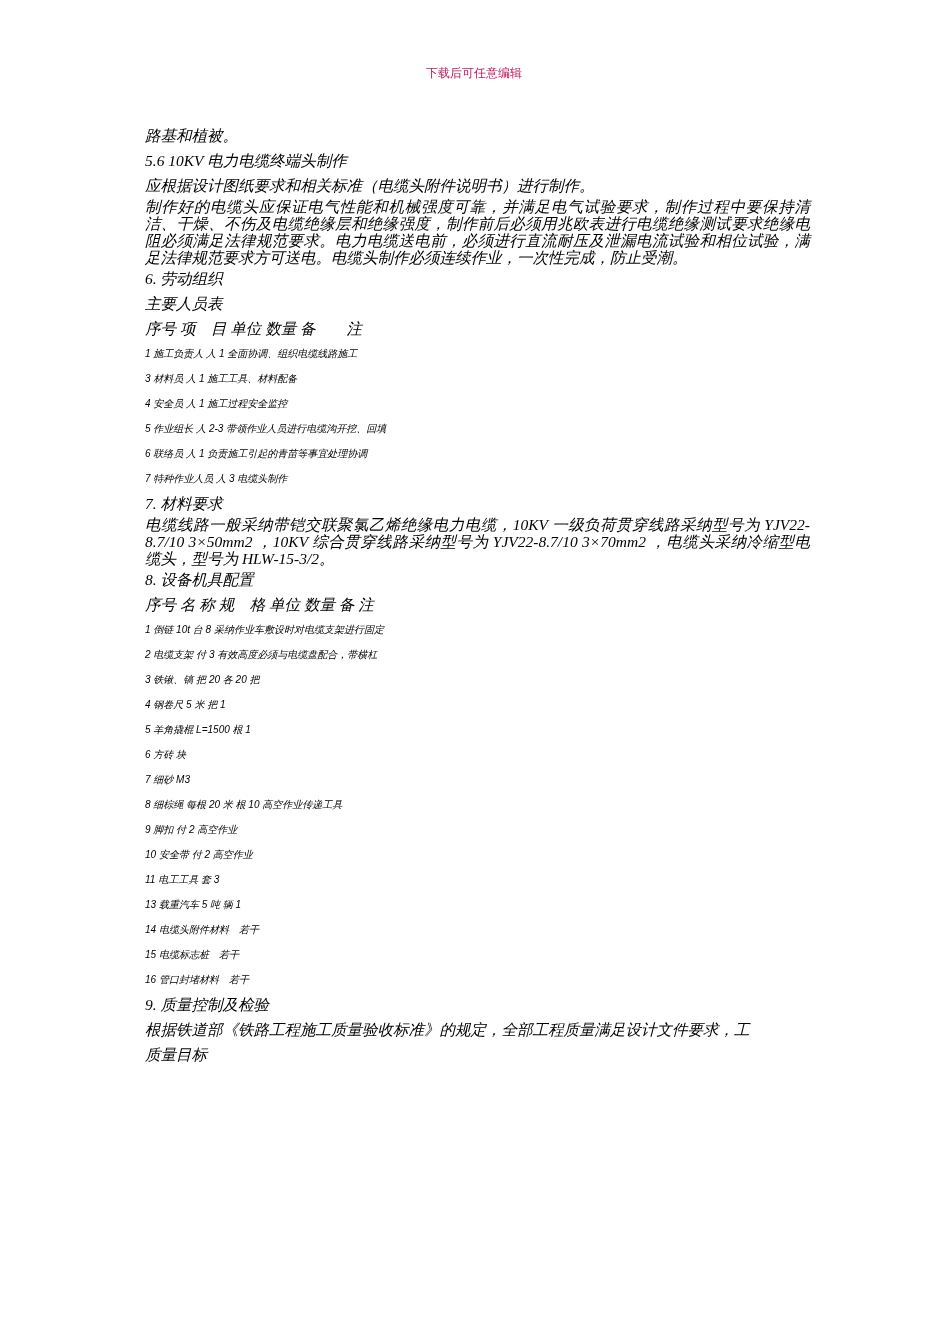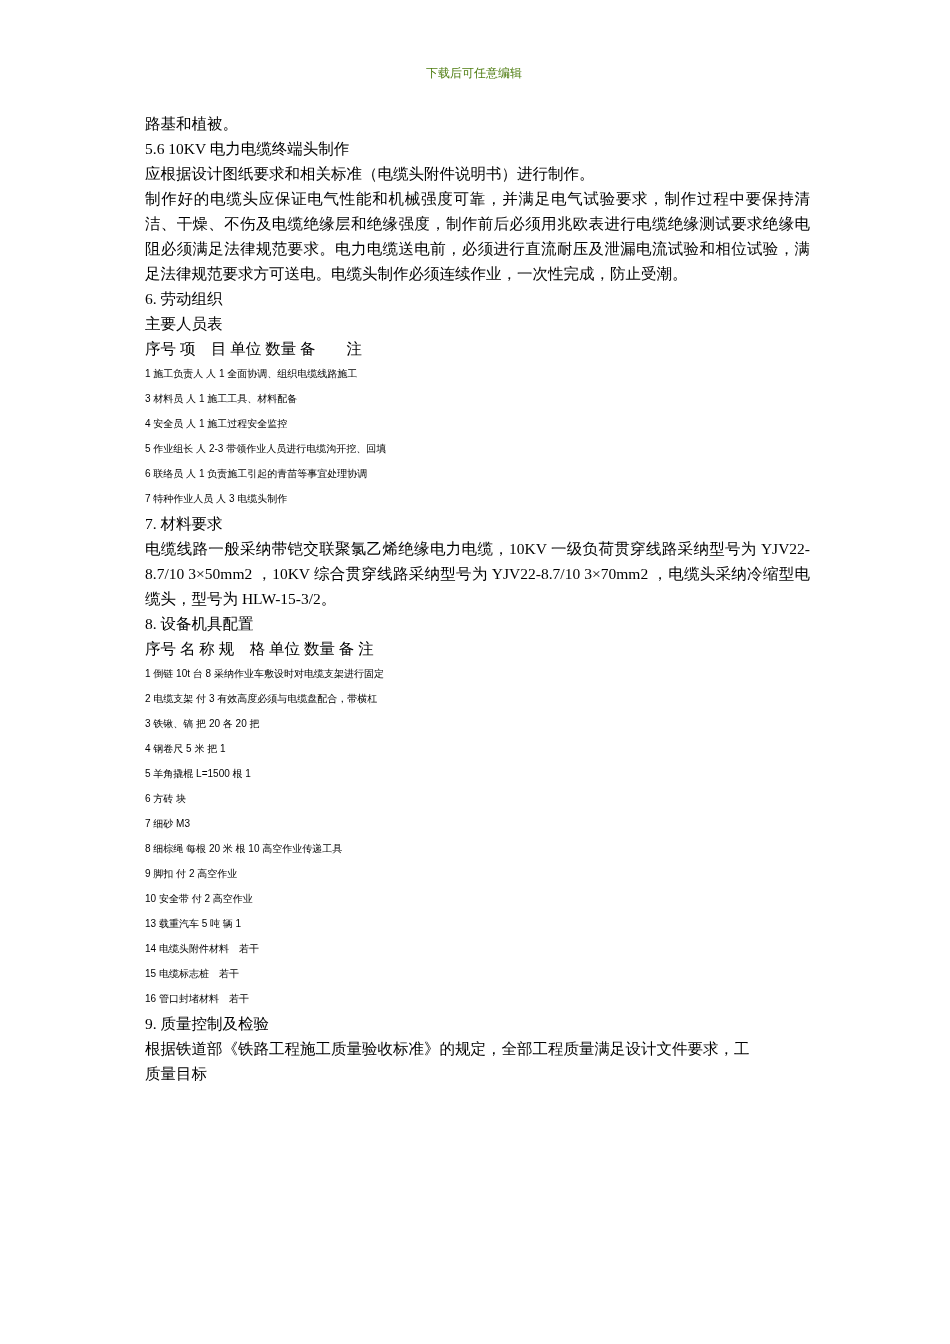--- a/index.html
+++ b/index.html
@@ -1,22 +1,22 @@
 <!DOCTYPE html>
 <html><head>
 <meta charset="utf-8">
 <style>
   html, body { margin: 0; padding: 0; background: #ffffff; }
   body { width: 950px; height: 1344px; position: relative; overflow: hidden;
          font-family: "Liberation Serif", "DejaVu Serif", serif; color: #000; }
   .page-header { position: absolute; top: 65px; left: 0; width: 948px; text-align: center;
-                 font-size: 12px; color: #4d7c0f; }
-  .content { position: absolute; top: 111px; left: 145px; width: 665px; }
+                 font-size: 12px; color: #be185d; }
+  .content { position: absolute; top: 123px; left: 145px; width: 665px; font-style: italic; }
   .line { font-size: 15.5px; line-height: 25px; height: 25px; white-space: nowrap; }
-  .para { font-size: 15.5px; line-height: 25px; text-align: justify; text-align-last: left; }
+  .para { font-size: 15.5px; line-height: 17px; text-align: justify; text-align-last: left; }
   .sans { font-family: "Liberation Sans", "DejaVu Sans", sans-serif; font-size: 10px; }
 </style>
 </head>
 <body>
 
 <div class="page-header">下载后可任意编辑</div>
 
 <div class="content">
   <div class="line">路基和植被。</div>
   <div class="line"> 5.6 10KV 电力电缆终端头制作</div>
@@ -41,20 +41,21 @@
   <div class="line sans">1 倒链 10t 台 8 采纳作业车敷设时对电缆支架进行固定</div>
   <div class="line sans">2 电缆支架  付 3 有效高度必须与电缆盘配合，带横杠</div>
   <div class="line sans">3 铁锹、镐  把 20 各 20 把</div>
   <div class="line sans">4 钢卷尺 5 米 把 1</div>
   <div class="line sans">5 羊角撬棍 L=1500 根 1</div>
   <div class="line sans">6 方砖  块</div>
   <div class="line sans">7 细砂  M3</div>
   <div class="line sans">8 细棕绳 每根 20 米 根 10 高空作业传递工具</div>
   <div class="line sans">9 脚扣  付 2 高空作业</div>
   <div class="line sans">10 安全带  付 2 高空作业</div>
+  <div class="line sans">11 电工工具  套 3</div>
   <div class="line sans">13 载重汽车 5 吨 辆 1</div>
   <div class="line sans">14 电缆头附件材料　若干</div>
   <div class="line sans">15 电缆标志桩　若干</div>
   <div class="line sans">16 管口封堵材料　若干</div>
 
   <div class="line"> 9. 质量控制及检验</div>
   <div class="line"> 根据铁道部《铁路工程施工质量验收标准》的规定，全部工程质量满足设计文件要求，工</div>
   <div class="line"> 质量目标</div>
 </div>
 

